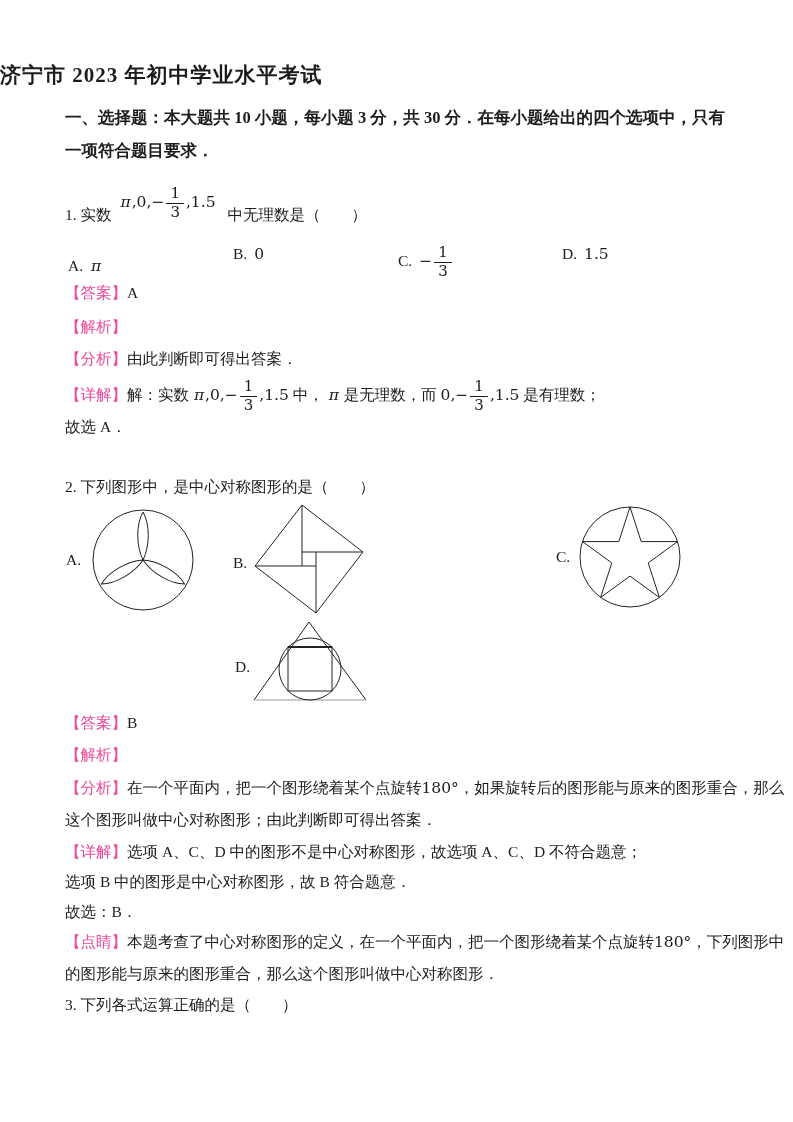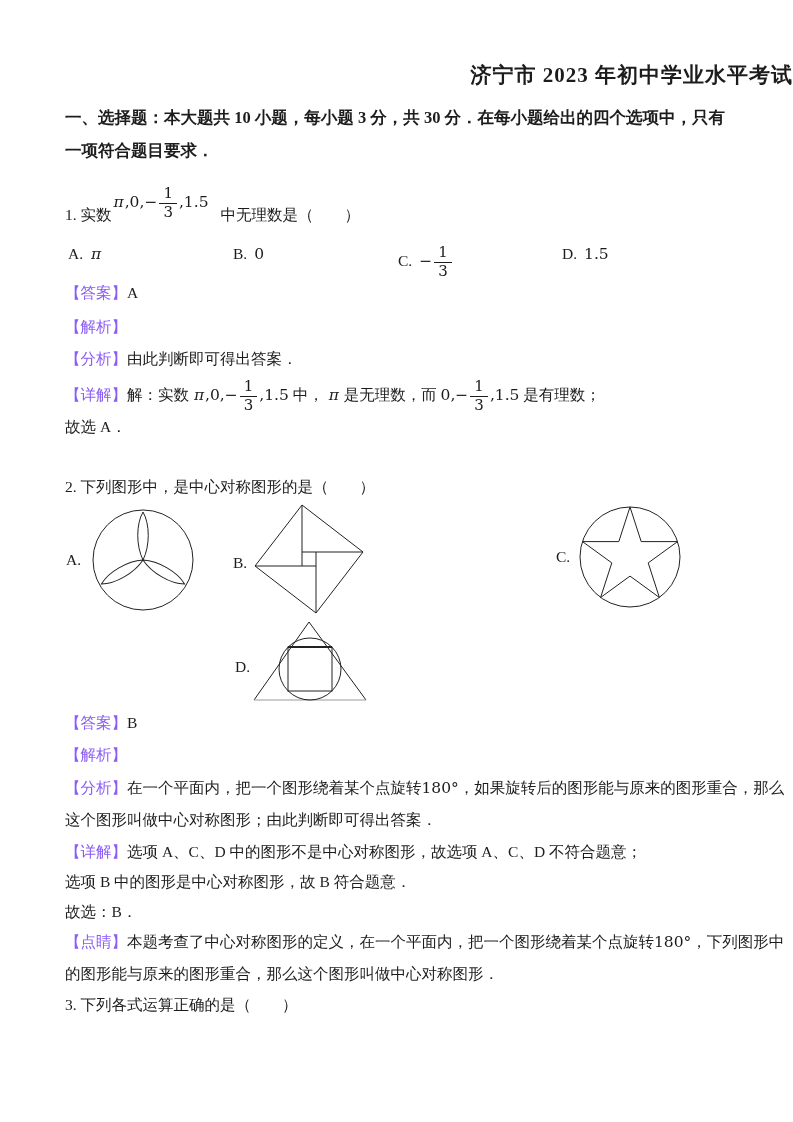--- a/index.html
+++ b/index.html
@@ -1,28 +1,28 @@
 <!DOCTYPE html>
 <html><head>
 <meta charset="utf-8">
 <style>
   html,body{margin:0;padding:0;background:#fff;}
   .page{position:relative;width:793px;height:1122px;background:#ffffff;overflow:hidden;
         font-family:"Liberation Serif","DejaVu Serif",serif;color:#1c1c1c;}
   .line{position:absolute;left:65px;white-space:nowrap;font-size:15.5px;line-height:1.25;}
-  .title{left:0;width:100%;text-align:right;font-size:21px;font-weight:bold;letter-spacing:1px;}
+  .title{left:0;width:100%;text-align:left;font-size:21px;font-weight:bold;letter-spacing:1px;}
   .hdr{font-weight:bold;font-size:16.5px;}
-  .tag{color:#8b5cf6;}
+  .tag{color:#ec4899;}
   .mnum{font-family:"DejaVu Serif",serif;}
   .pi{font-style:italic;font-family:"DejaVu Serif",serif;padding:0 1px;}
   .frac{display:inline-flex;flex-direction:column;align-items:center;vertical-align:middle;
         line-height:1.05;font-family:"DejaVu Serif",serif;margin:0 2px;font-size:15px;}
   .frac .fn{display:block;padding:0 4px 1px;border-bottom:1px solid #1c1c1c;}
   .frac .fd{display:block;padding-top:1px;}
-  .raised{display:inline-block;position:relative;top:-13px;margin:0 12px 0 1px;text-align:center;}
+  .raised{display:inline-block;position:relative;top:-13px;margin:0 12px 0 8px;text-align:center;}
   .opt{position:absolute;white-space:nowrap;font-size:15.5px;}
   .optval{margin-left:7px;}
   .figlabel{position:absolute;font-size:15.5px;}
   .fig{position:absolute;}
   .fig path,.fig circle,.fig polygon,.fig line,.fig rect{fill:none;stroke:#222;stroke-width:1;}
 </style>
 </head>
 <body>
 
 <div class="page">
@@ -33,21 +33,21 @@
   <div class="line hdr" style="top:141px">一项符合题目要求．</div>
 
   <div class="line" style="top:199px">
     <span>1.</span>
     <span>实数</span><span class="raised"><i class="pi">π</i><span class="mnum">,0,−</span><span class="frac">
           <span class="fn">1</span>
           <span class="fd">3</span>
         </span><span class="mnum">,1.5</span></span><span>中无理数是（　　）</span>
   </div>
 
-  <div class="opt" style="left:68px;top:245px">
+  <div class="opt" style="left:68px;top:257px">
     <span>A.</span><span class="optval pi">π</span>
   </div>
   <div class="opt" style="left:233px;top:245px">
     <span>B.</span><span class="optval mnum">0</span>
   </div>
   <div class="opt" style="left:398px;top:245px">
     <span>C.</span><span class="optval mnum">−</span><span class="frac">
         <span class="fn">1</span>
         <span class="fd">3</span>
       </span>

